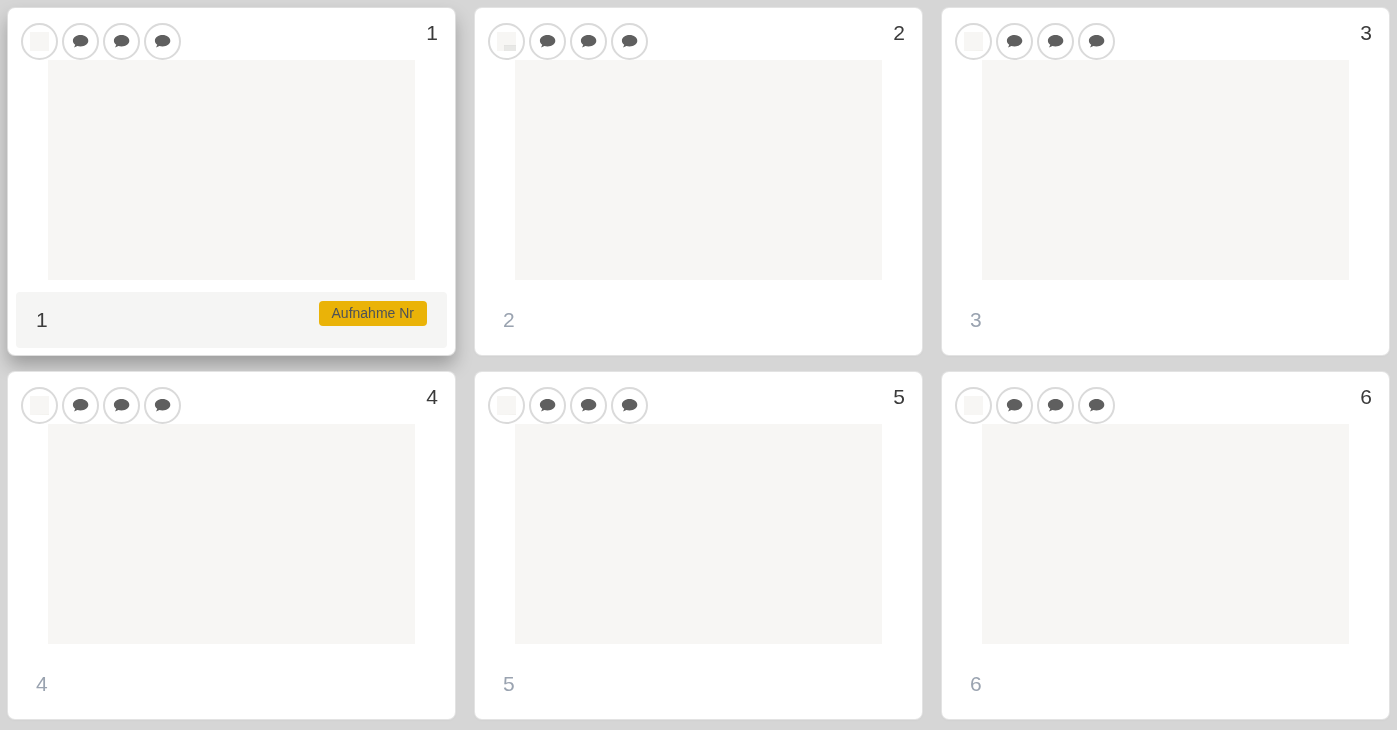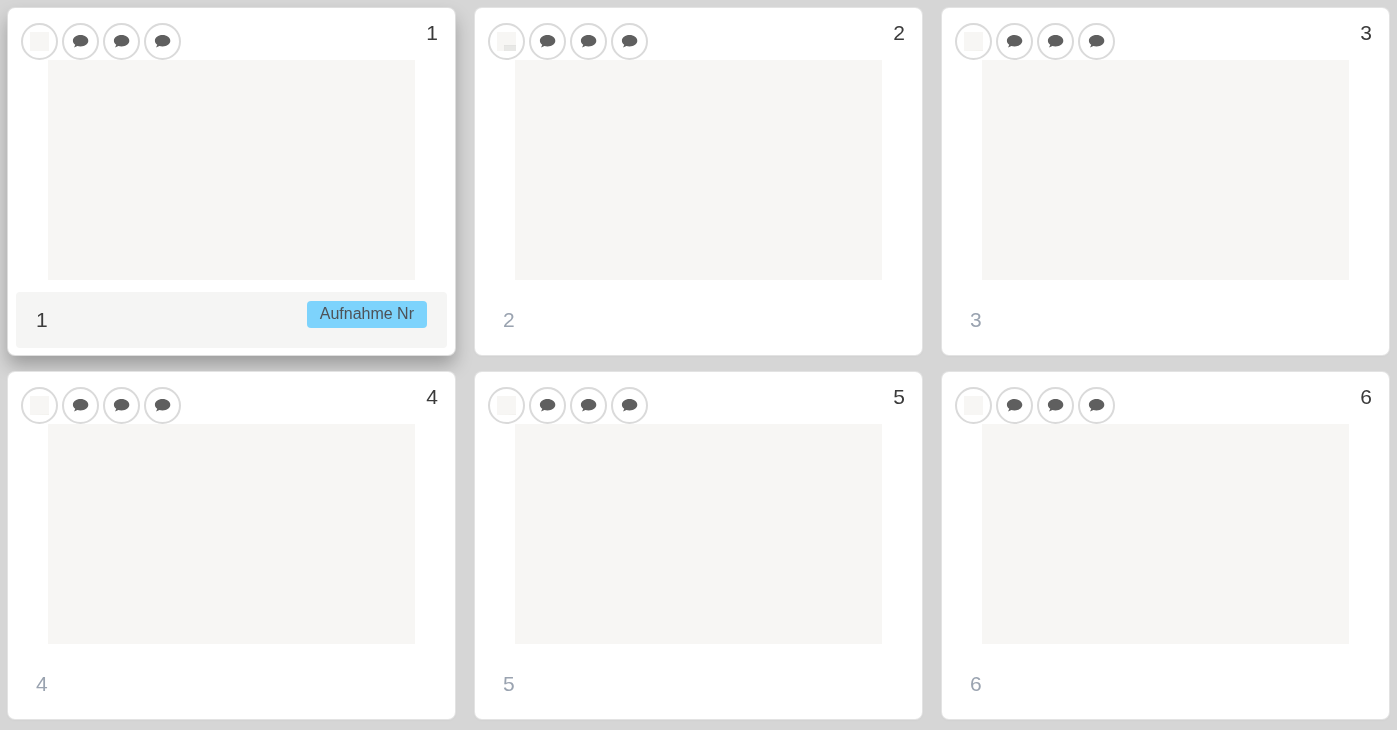--- a/index.html
+++ b/index.html
@@ -51,22 +51,22 @@
     border-radius:4px;
   }
   .card.selected .card-footer{background:#f5f5f4;}
   .footer-num{
     position:absolute;left:20px;top:17px;
     font-size:21px;color:#9aa3b0;line-height:1;
   }
   .card.selected .footer-num{color:#3c3c3c;}
   .badge{
     position:absolute;right:20px;top:9px;
-    background:#7dd3fc;color:#4e5257;
-    font-size:16px;line-height:1;
+    background:#eab308;color:#4e5257;
+    font-size:14px;line-height:1;
     padding:5px 13px 6px 13px;border-radius:4px;
     white-space:nowrap;cursor:pointer;
   }
   .map-label{paint-order:stroke;stroke:#ffffff;stroke-width:2.2px;stroke-linejoin:round;font-family:"DejaVu Sans",sans-serif;}
   .map-copy{paint-order:stroke;stroke:#ffffff;stroke-width:2px;stroke-linejoin:round;font-family:"DejaVu Sans",sans-serif;fill:#9a9a9a;font-size:6px;letter-spacing:.2px;}
   .badge-txt{font-family:"DejaVu Sans",sans-serif;font-size:6.5px;fill:#3b3b3b;}
 </style>
 </head>
 <body>
 

